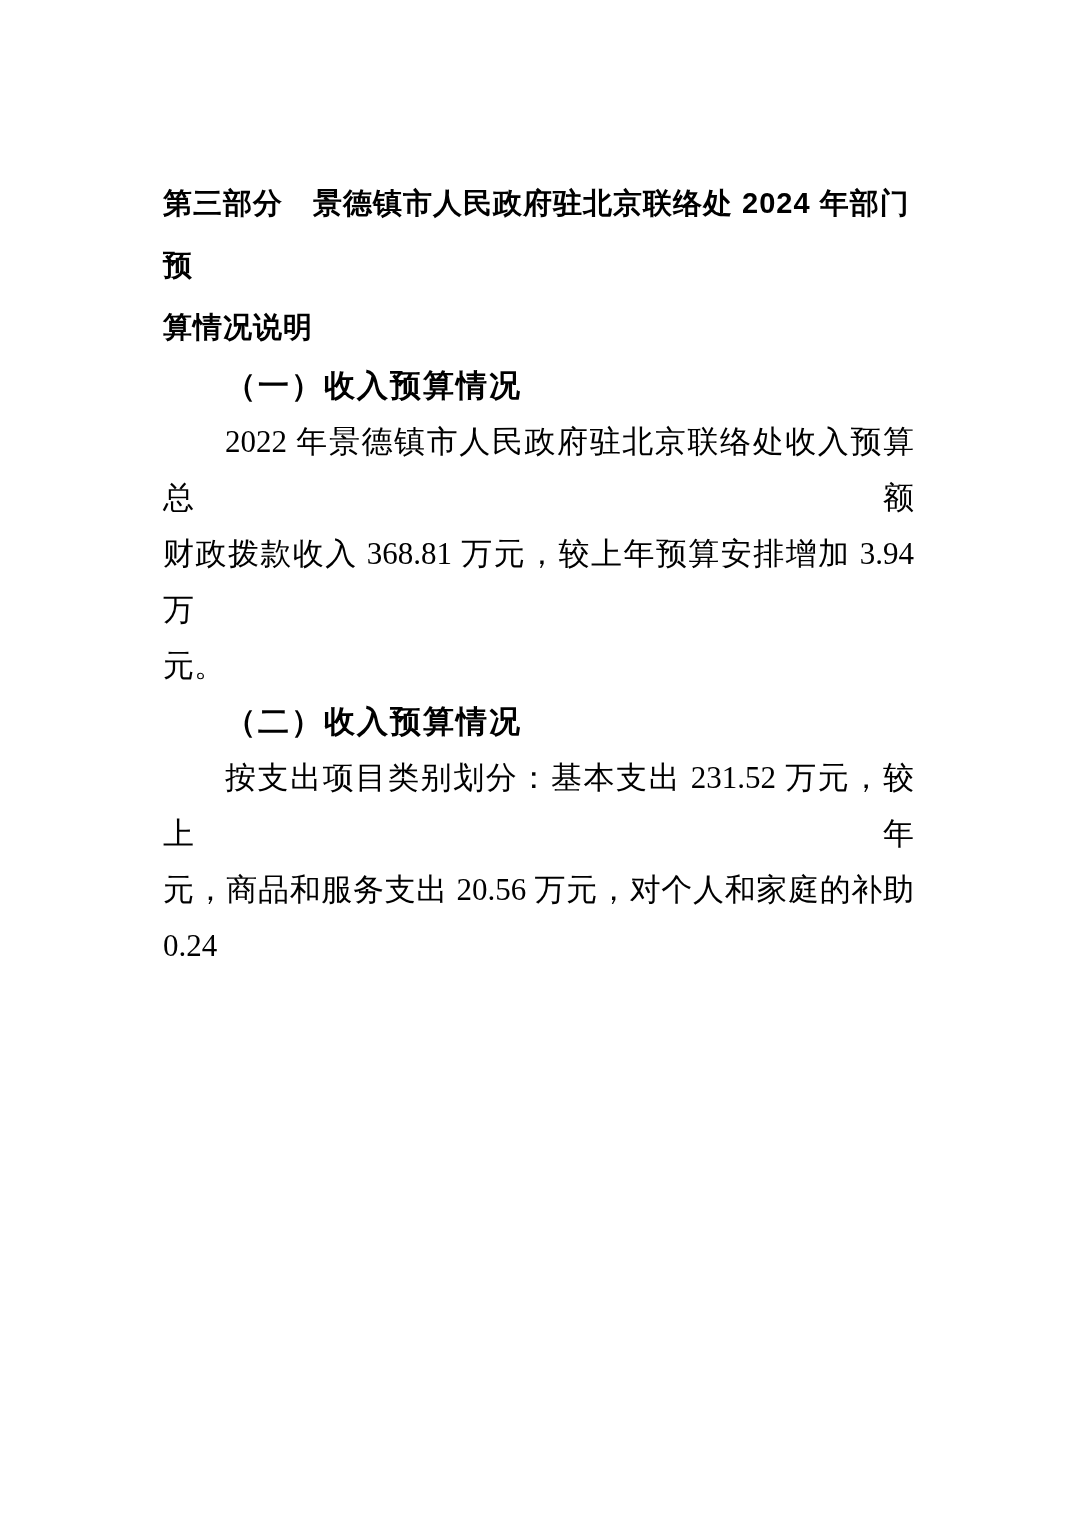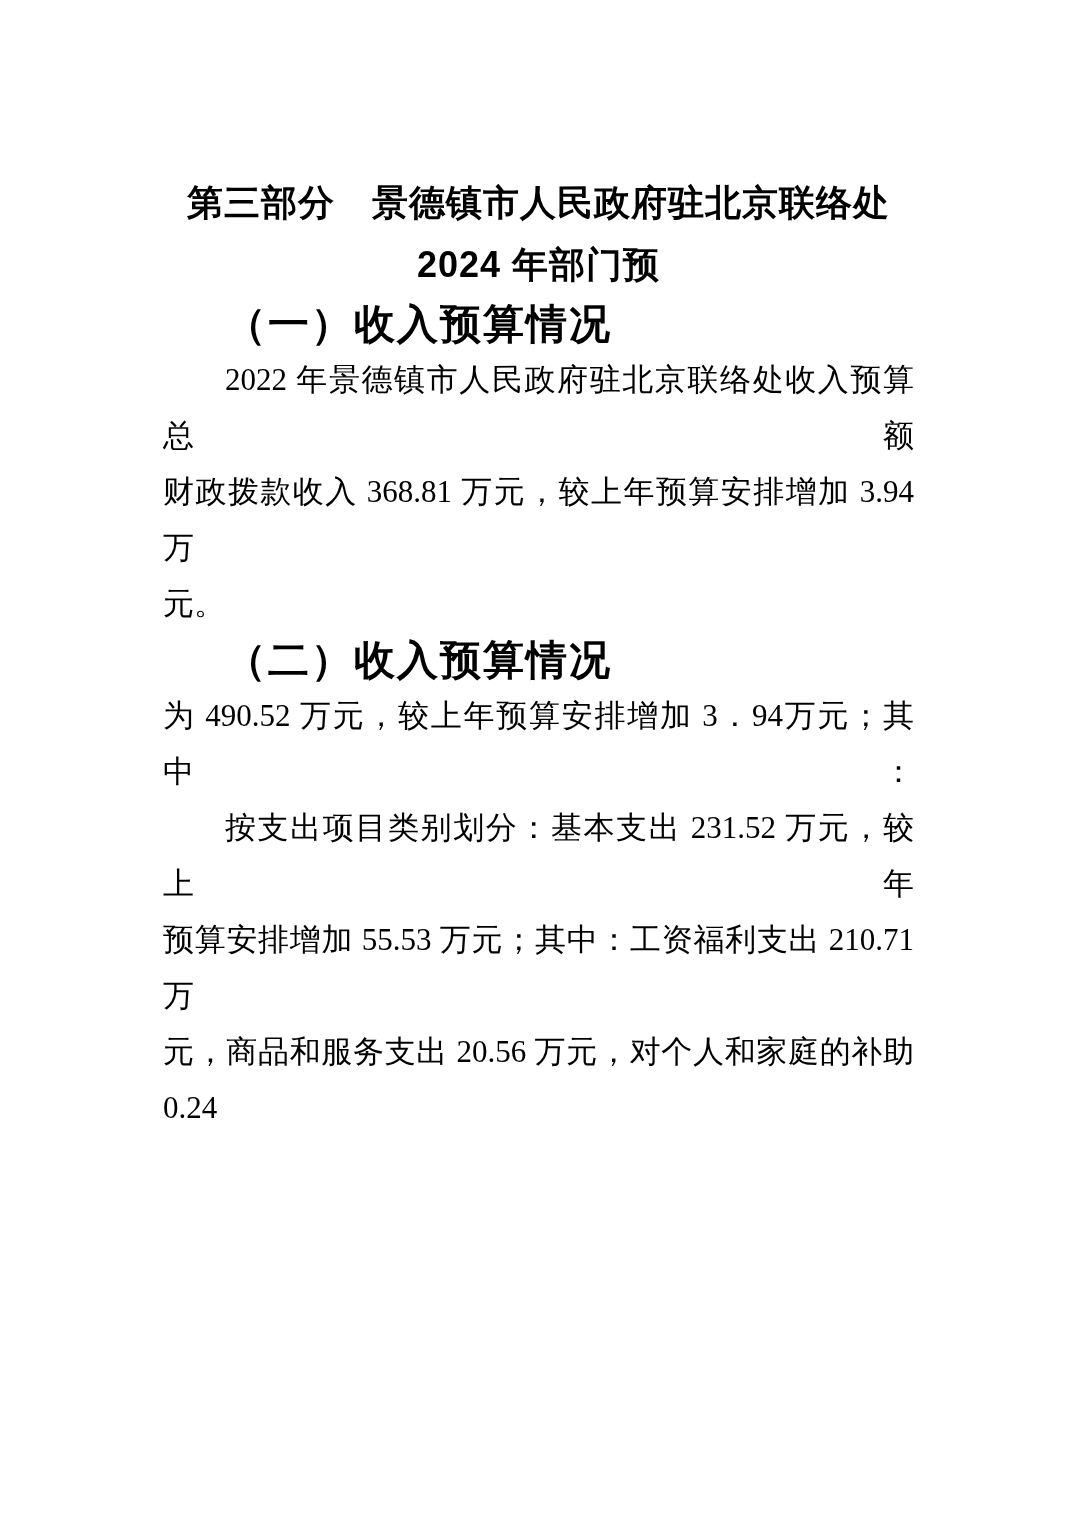--- a/index.html
+++ b/index.html
@@ -13,38 +13,37 @@
     width: 1074px;
     height: 1520px;
     background: #ffffff;
     box-sizing: border-box;
     padding: 172px 160px 0 163px;
     overflow: hidden;
   }
   .doc-title {
     font-family: "Liberation Sans", sans-serif;
     font-weight: 700;
-    font-size: 36px;
+    font-size: 29px;
     line-height: 62px;
-    text-align: center;
     letter-spacing: 1px;
   }
   .h1 {
     margin-top: 50px;
     margin-bottom: 6px;
     font-family: "Liberation Sans", sans-serif;
     font-weight: 700;
     font-size: 31px;
     line-height: 56px;
     text-indent: 57px;
   }
   .h2 {
     font-family: "Liberation Serif", "DejaVu Serif", serif;
     font-weight: 700;
-    font-size: 41px;
+    font-size: 31px;
     line-height: 56px;
     text-indent: 62px;
     letter-spacing: 2px;
   }
   .line {
     font-family: "Liberation Serif", "DejaVu Serif", serif;
     font-size: 31px;
     line-height: 56px;
     text-align: justify;
     text-align-last: justify;
@@ -57,37 +56,36 @@
     -moz-text-align-last: left;
   }
 </style>
 </head>
 <body>
 
 <div class="page">
 
   <div class="doc-title">
     <div>第三部分　景德镇市人民政府驻北京联络处 2024 年部门预</div>
+    <div>算情况说明</div>
   </div>
 
 
   <div class="h2">（一）收入预算情况</div>
 
   <div>
     <div class="line indent">2022 年景德镇市人民政府驻北京联络处收入预算总额</div>
     <div class="line">财政拨款收入 368.81 万元，较上年预算安排增加 3.94 万</div>
     <div class="line last">元。</div>
   </div>
 
   <div class="h2">（二）收入预算情况</div>
 
   <div>
-    <div class="line">为 490.52 万元，较上年预算安排增加 3．94万元；其中：</div>
   </div>
 
   <div>
     <div class="line indent">按支出项目类别划分：基本支出 231.52 万元，较上年</div>
-    <div class="line">预算安排增加 55.53 万元；其中：工资福利支出 210.71 万</div>
     <div class="line">元，商品和服务支出 20.56 万元，对个人和家庭的补助 0.24</div>
 
   </div>
 
 </div>
 
 </body></html>

